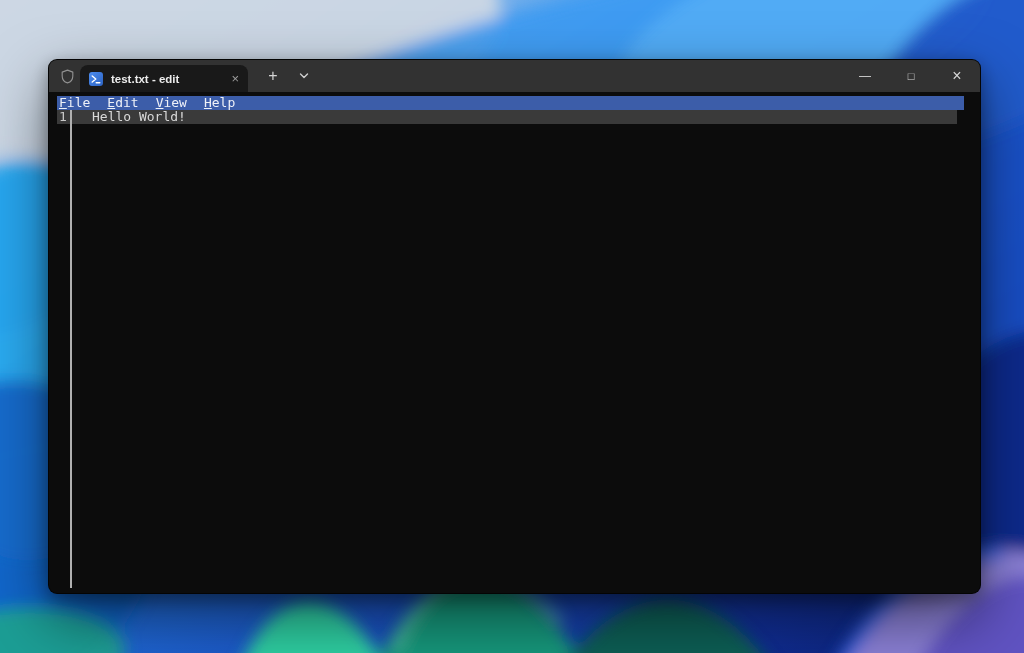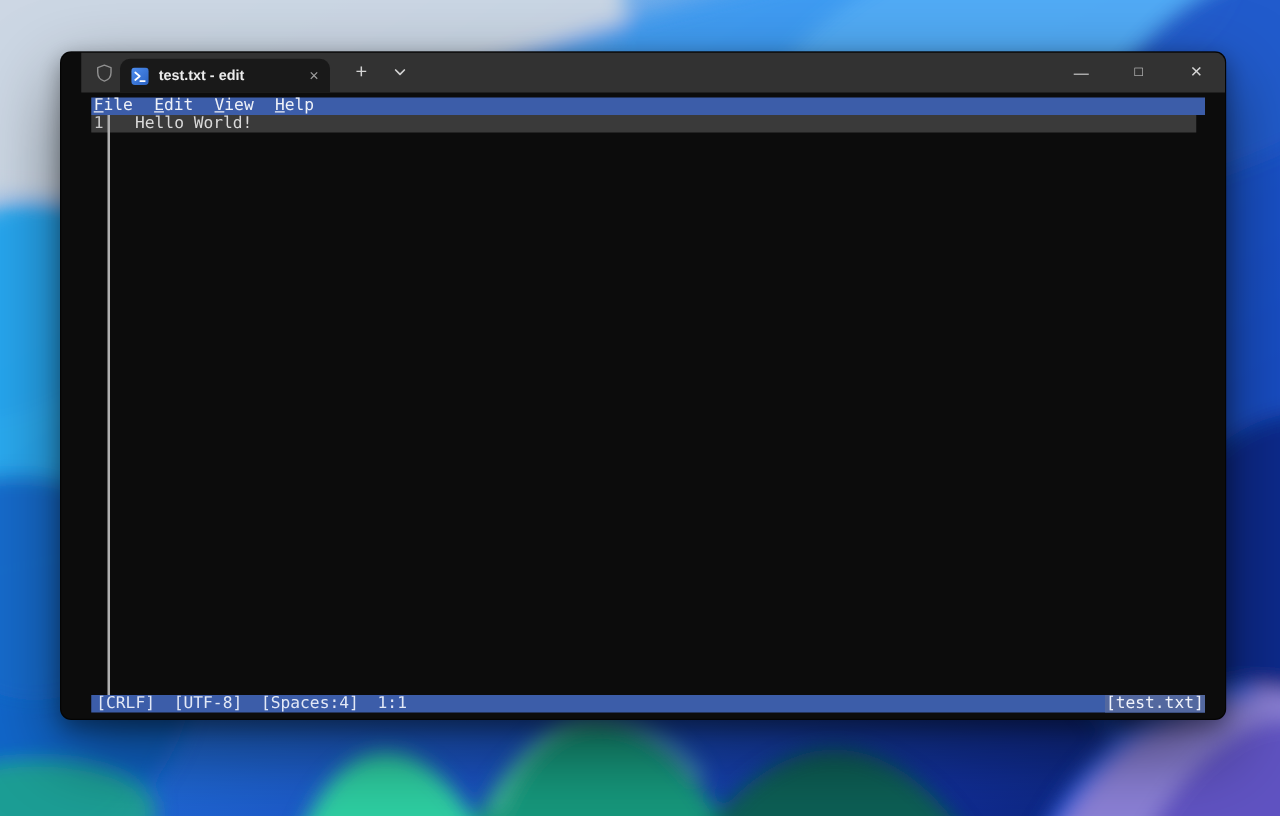--- a/index.html
+++ b/index.html
@@ -5,25 +5,25 @@
   html,body{margin:0;padding:0;}
   body{
     width:1024px;height:653px;overflow:hidden;position:relative;
     font-family:"Liberation Sans",sans-serif;background:#1b53c4;
   }
   .wallpaper{position:absolute;inset:0;}
   .wallpaper svg{display:block;}
 
   
   .window{
-    position:absolute;left:48px;top:41px;width:933px;height:535px;
+    position:absolute;left:48px;top:59px;width:933px;height:535px;
     border-radius:9px;overflow:hidden;background:#0c0c0c;
     border:1px solid rgba(0,0,0,.6);
     box-shadow:0 24px 60px rgba(0,0,0,.5),0 6px 18px rgba(0,0,0,.35);
-    display:flex;flex-direction:column;box-sizing:border-box;padding-left:16px;
+    display:flex;flex-direction:column;box-sizing:border-box;
   }
 
   
   .titlebar{flex:0 0 32px;height:32px;background:#323232;display:flex;align-items:stretch;}
   .shield{width:26px;margin-left:5px;display:flex;align-items:center;justify-content:center;}
   .tab{
     margin-top:5px;width:168px;background:#191919;border-radius:8px 8px 0 0;
     display:flex;align-items:center;padding:0 9px;gap:8px;box-sizing:border-box;
   }
   .tab-title{flex:1;font-size:11.5px;font-weight:700;color:#ececec;white-space:nowrap;overflow:hidden;}
@@ -164,22 +164,15 @@
     </div>
 
     <div class="editor">
       <div class="editor-row current">
         <span class="line-number">1</span>
         <span class="line-text">Hello World!</span>
       </div>
       <div class="gutter-sep"></div>
     </div>
 
-    <div class="statusbar">
-      <span class="status-item">[CRLF]</span>
-      <span class="status-item">[UTF-8]</span>
-      <span class="status-item">[Spaces:4]</span>
-      <span class="status-item">1:1</span>
-      <span class="status-item status-file">[test.txt]</span>
-    </div>
 
   </div>
 </div>
 
 </body></html>

